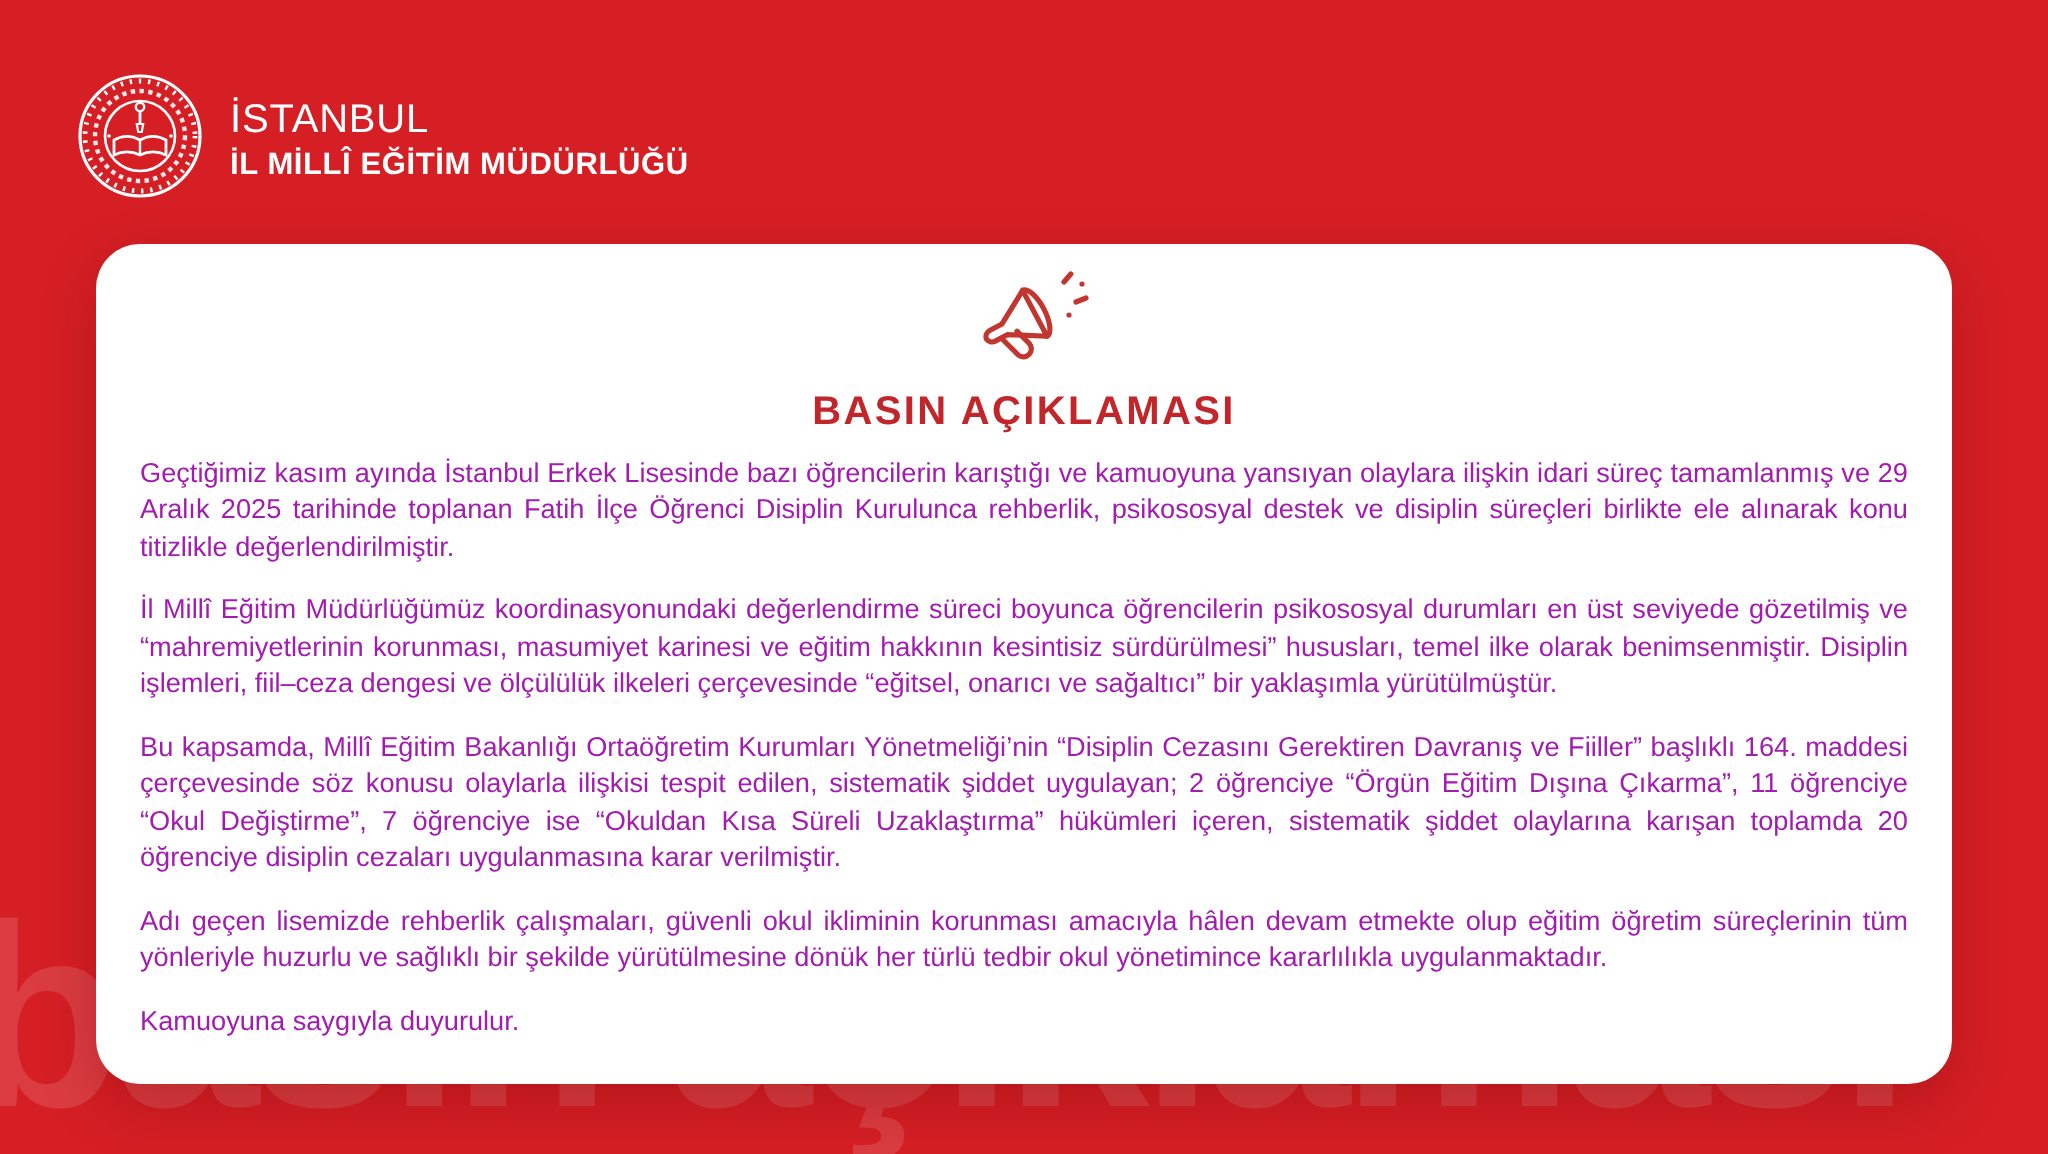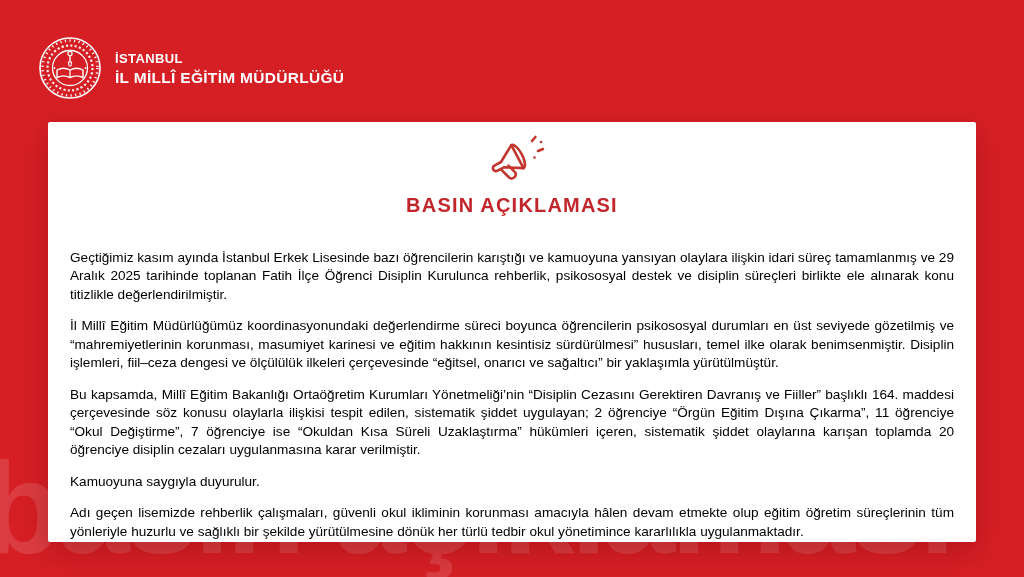--- a/index.html
+++ b/index.html
@@ -29,59 +29,59 @@
     top: 36px;
     left: 38px;
     z-index: 2;
     display: flex;
     align-items: center;
     gap: 13px;
     color: #ffffff;
   }
   .seal { width: 64px; height: 64px; flex: 0 0 auto; }
   .org-title {
-    font-size: 13px;
-    font-weight: 700;
+    font-size: 20px;
+    font-weight: 400;
     letter-spacing: 0.4px;
     line-height: 1.3;
   }
   .org-subtitle {
     font-size: 15.5px;
     font-weight: 700;
     letter-spacing: 0.3px;
     line-height: 1.3;
   }
   
   .card {
     position: absolute;
     left: 48px;
     top: 122px;
     width: 928px;
     height: 420px;
     z-index: 1;
     background: #ffffff;
-    border-radius: 2px;
+    border-radius: 22px;
     box-shadow: 0 10px 28px rgba(100, 0, 5, 0.28);
     padding: 12px 22px 0 22px;
     text-align: center;
   }
   .megaphone { width: 92px; height: 54px; display: inline-block; }
   .card h1 {
     margin-top: 2px;
     font-size: 20px;
     font-weight: 800;
     letter-spacing: 1.2px;
     color: #c2262b;
   }
   .body-text {
-    margin-top: 32px;
+    margin-top: 10px;
     text-align: justify;
     font-size: 13.6px;
     line-height: 1.36;
-    color: #000000;
+    color: #a21caf;
   }
   .body-text p { margin-bottom: 13px; }
   .body-text p:last-child { margin-bottom: 0; }
 </style>
 </head>
 <body>
 
 <div class="watermark">basın açıklaması</div>
 
 <header class="header">
@@ -127,16 +127,16 @@
       <path d="M72 17 l5 -2"></path>
       <circle cx="75" cy="8" r="1.3" fill="#c2362f" stroke="none"></circle>
       <circle cx="68.5" cy="23.5" r="1.3" fill="#c2362f" stroke="none"></circle>
     </svg>
   </span>
   <h1>BASIN AÇIKLAMASI</h1>
   <div class="body-text">
     <p>Geçtiğimiz kasım ayında İstanbul Erkek Lisesinde bazı öğrencilerin karıştığı ve kamuoyuna yansıyan olaylara ilişkin idari süreç tamamlanmış ve 29 Aralık 2025 tarihinde toplanan Fatih İlçe Öğrenci Disiplin Kurulunca rehberlik, psikososyal destek ve disiplin süreçleri birlikte ele alınarak konu titizlikle değerlendirilmiştir.</p>
     <p>İl Millî Eğitim Müdürlüğümüz koordinasyonundaki değerlendirme süreci boyunca öğrencilerin psikososyal durumları en üst seviyede gözetilmiş ve “mahremiyetlerinin korunması, masumiyet karinesi ve eğitim hakkının kesintisiz sürdürülmesi” hususları, temel ilke olarak benimsenmiştir. Disiplin işlemleri, fiil–ceza dengesi ve ölçülülük ilkeleri çerçevesinde “eğitsel, onarıcı ve sağaltıcı” bir yaklaşımla yürütülmüştür.</p>
     <p>Bu kapsamda, Millî Eğitim Bakanlığı Ortaöğretim Kurumları Yönetmeliği’nin “Disiplin Cezasını Gerektiren Davranış ve Fiiller” başlıklı 164. maddesi çerçevesinde söz konusu olaylarla ilişkisi tespit edilen, sistematik şiddet uygulayan; 2 öğrenciye “Örgün Eğitim Dışına Çıkarma”, 11 öğrenciye “Okul Değiştirme”, 7 öğrenciye ise “Okuldan Kısa Süreli Uzaklaştırma” hükümleri içeren, sistematik şiddet olaylarına karışan toplamda 20 öğrenciye disiplin cezaları uygulanmasına karar verilmiştir.</p>
+    <p>Adı geçen lisemizde rehberlik çalışmaları, güvenli okul ikliminin korunması amacıyla hâlen devam etmekte olup eğitim öğretim süreçlerinin tüm yönleriyle huzurlu ve sağlıklı bir şekilde yürütülmesine dönük her türlü tedbir okul yönetimince kararlılıkla uygulanmaktadır.</p>
     <p>Kamuoyuna saygıyla duyurulur.</p>
-    <p>Adı geçen lisemizde rehberlik çalışmaları, güvenli okul ikliminin korunması amacıyla hâlen devam etmekte olup eğitim öğretim süreçlerinin tüm yönleriyle huzurlu ve sağlıklı bir şekilde yürütülmesine dönük her türlü tedbir okul yönetimince kararlılıkla uygulanmaktadır.</p>
   </div>
 </main>
 
 </body></html>

